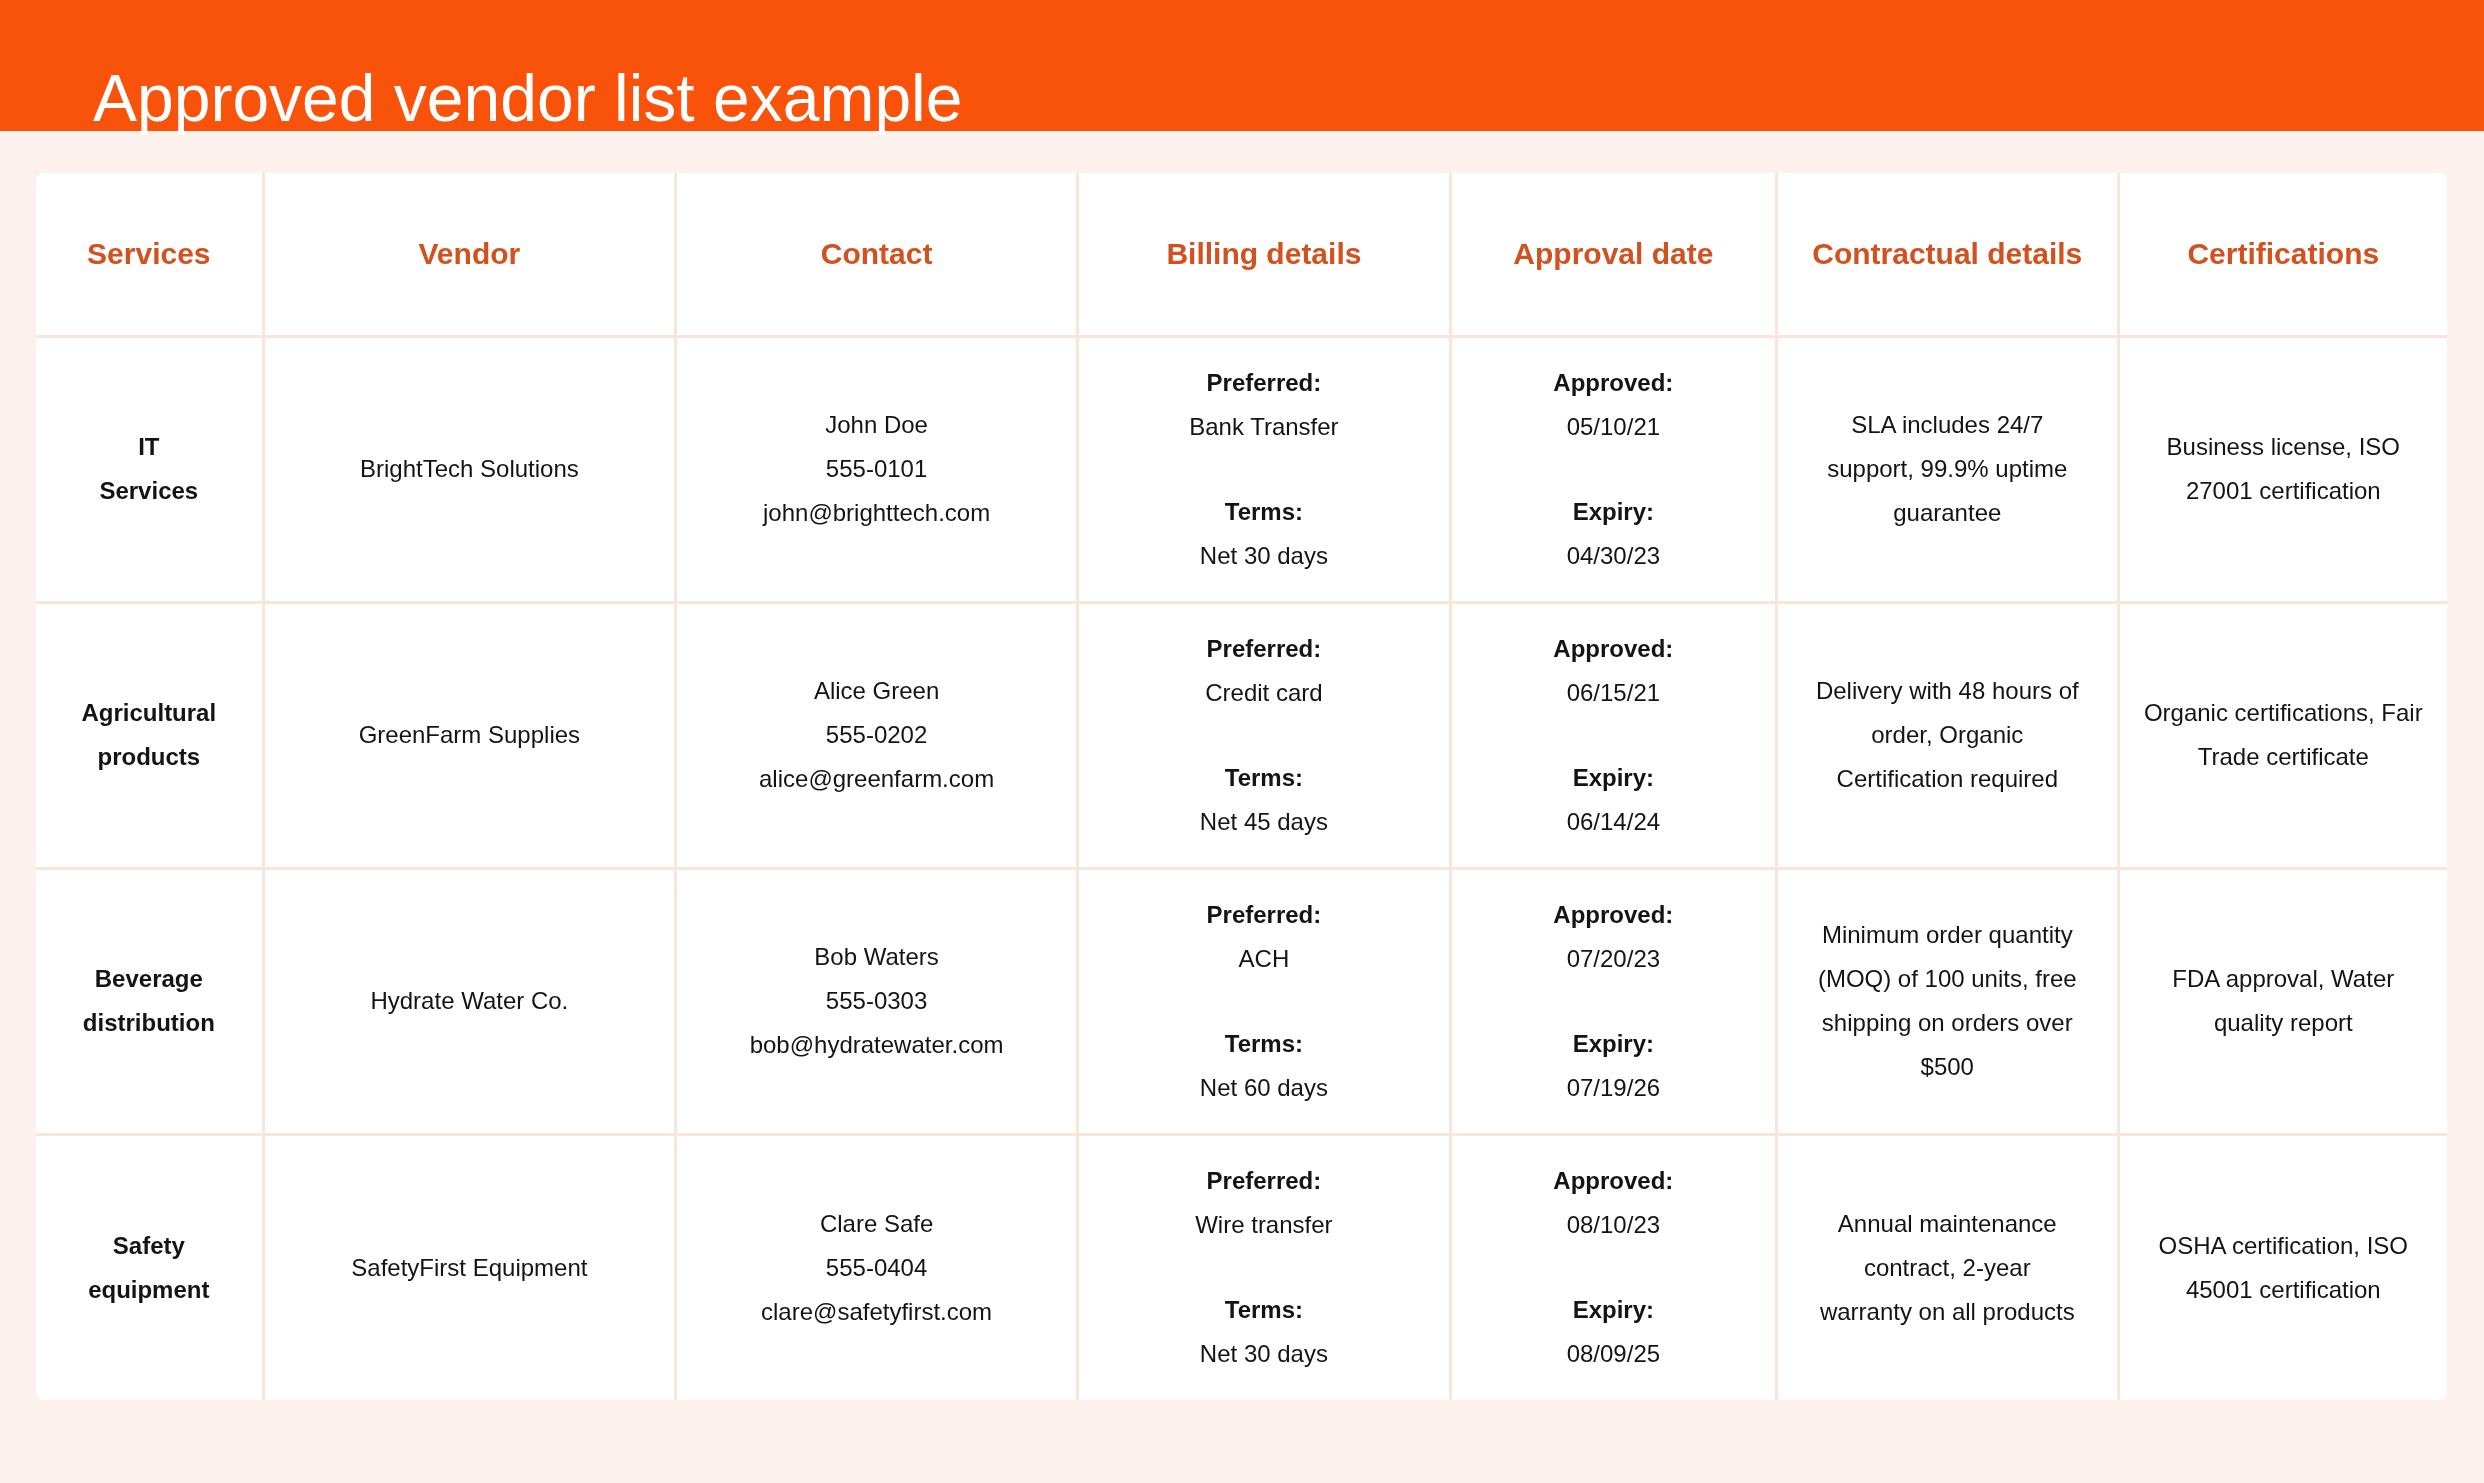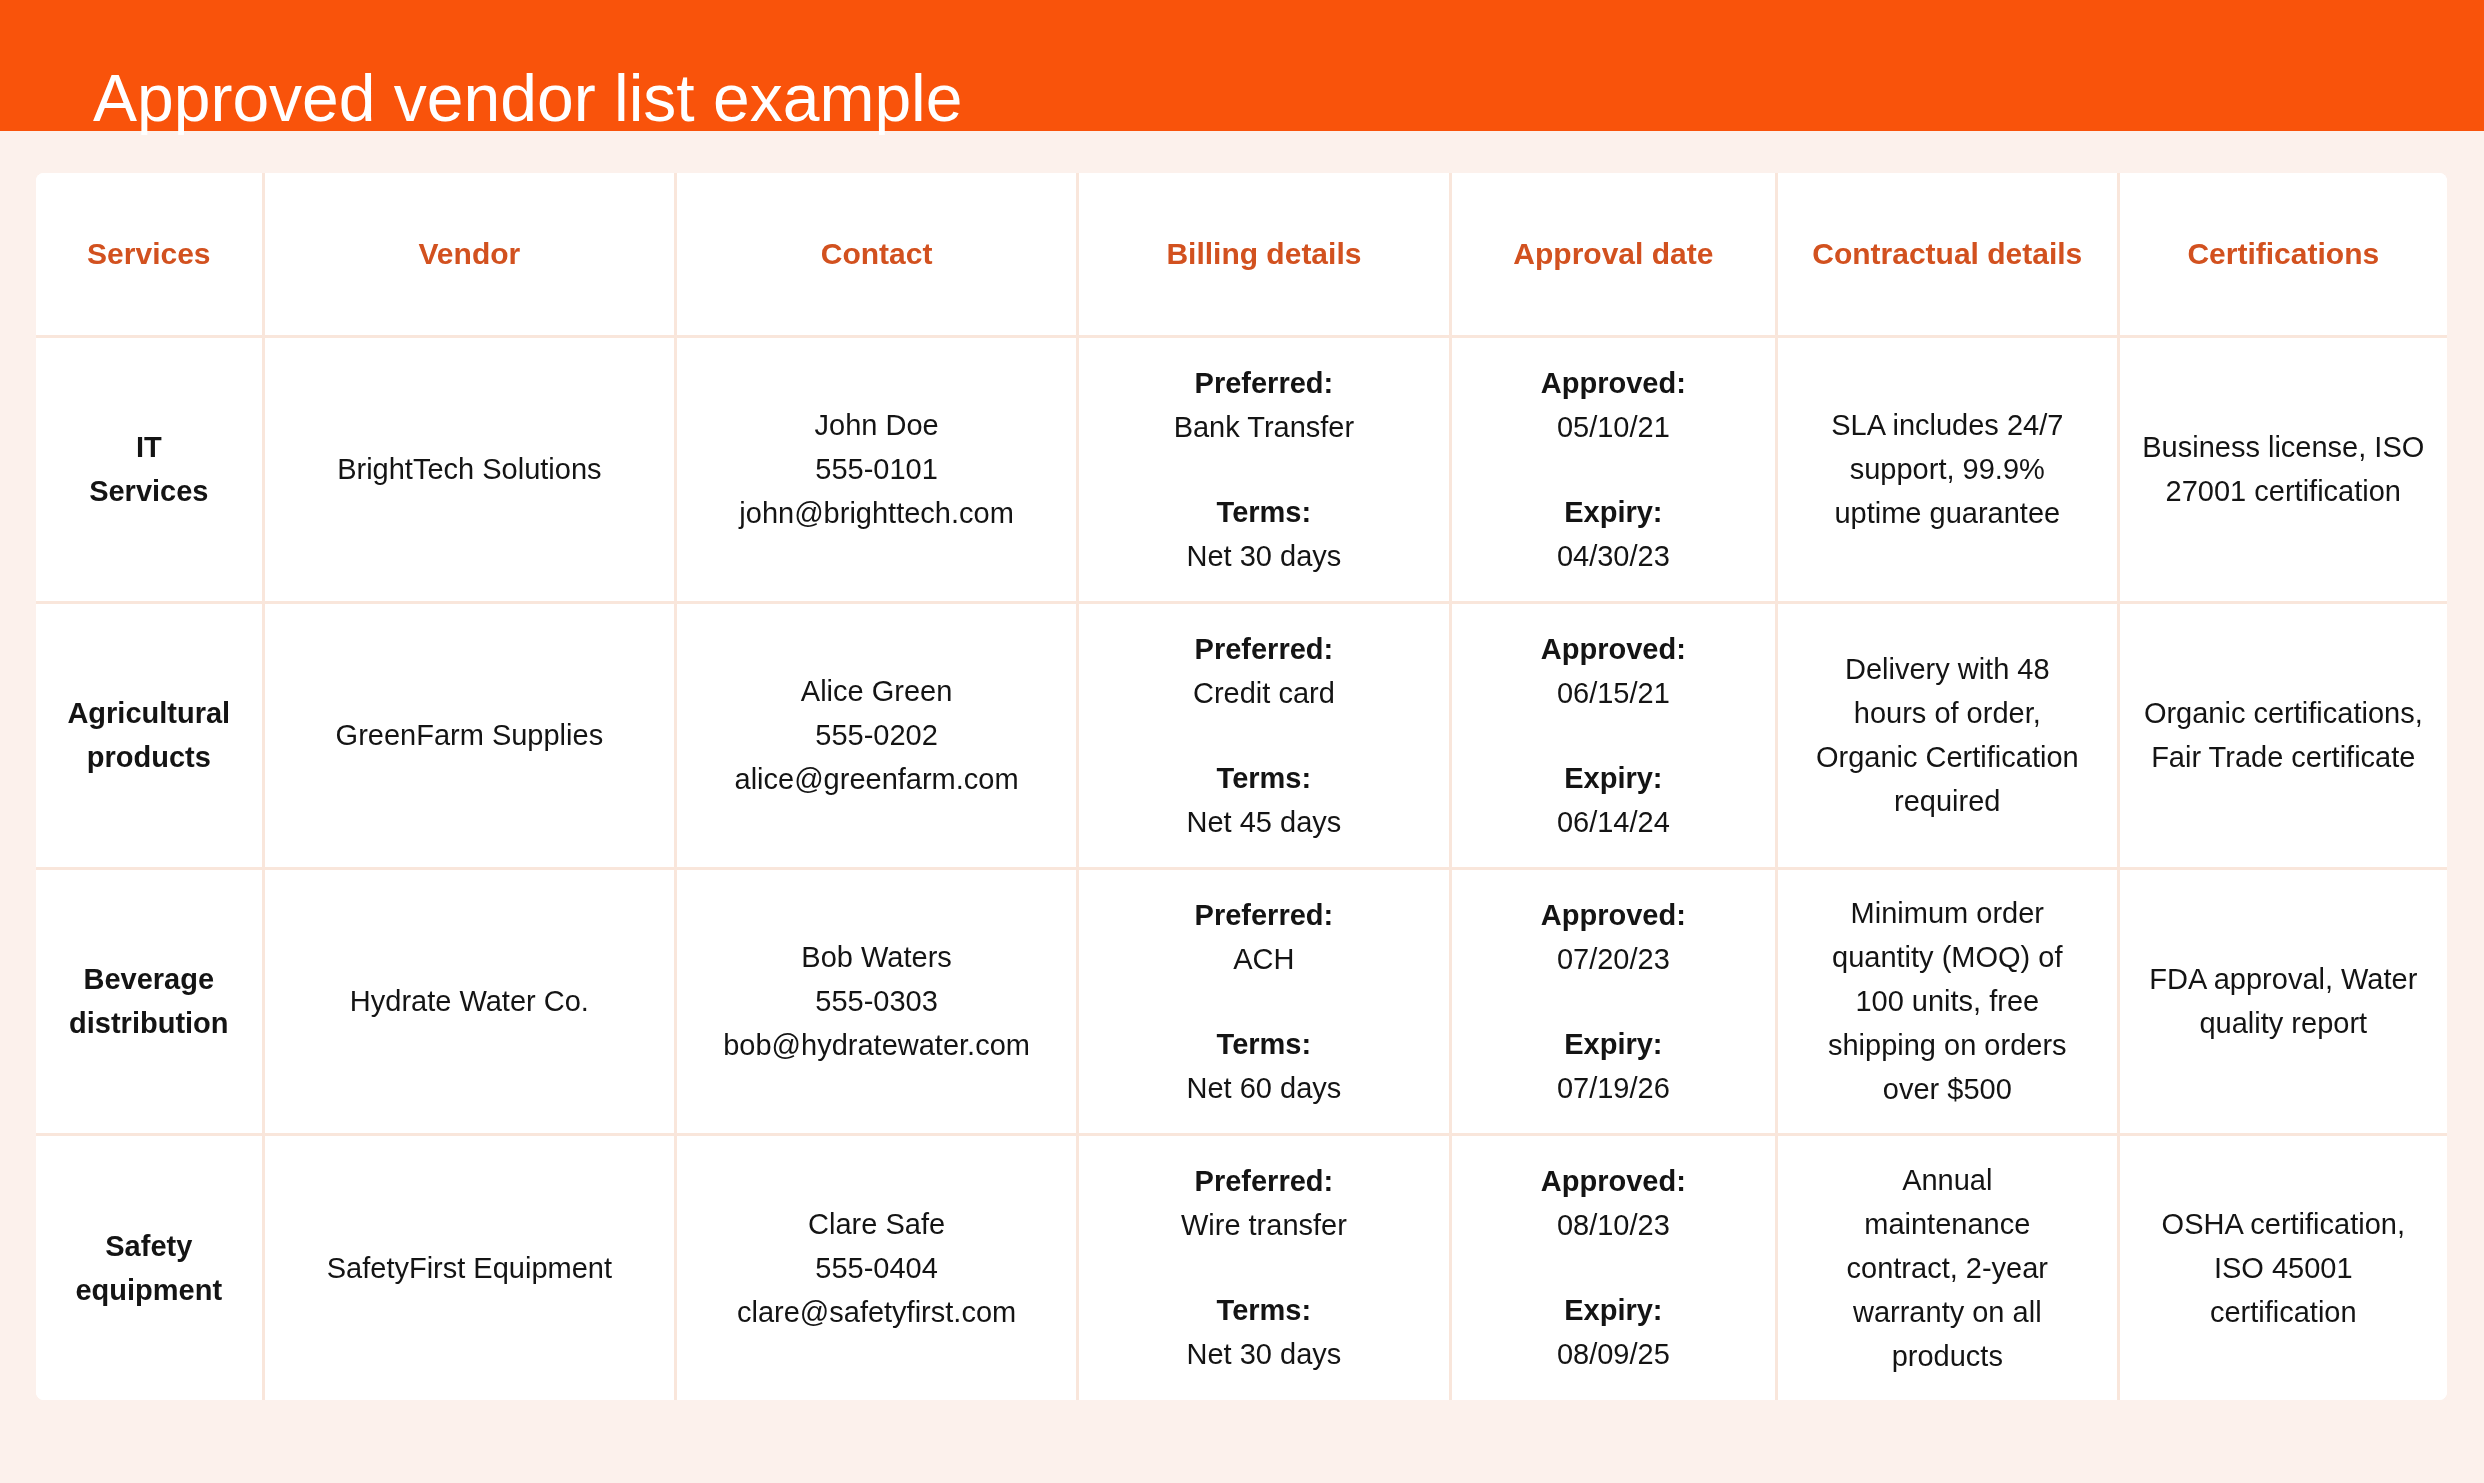--- a/index.html
+++ b/index.html
@@ -48,21 +48,21 @@
   col.c3 { width: 16.67%; }
   col.c4 { width: 15.46%; }
   col.c5 { width: 13.53%; }
   col.c6 { width: 14.17%; }
   col.c7 { width: 13.64%; }
 
   th, td {
     background: #FFFFFF;
     text-align: center;
     vertical-align: middle;
-    font-size: 29px;
+    font-size: 24px;
     line-height: 44px;
     padding: 9.7px 17.5px;
     box-sizing: border-box;
     border-right: 3.9px solid #F9E6DB;
     border-bottom: 3.9px solid #F9E6DB;
   }
   th:last-child, td:last-child { border-right: none; }
   tbody tr:last-child td { border-bottom: none; }
 
   thead tr { height: 163px; }

